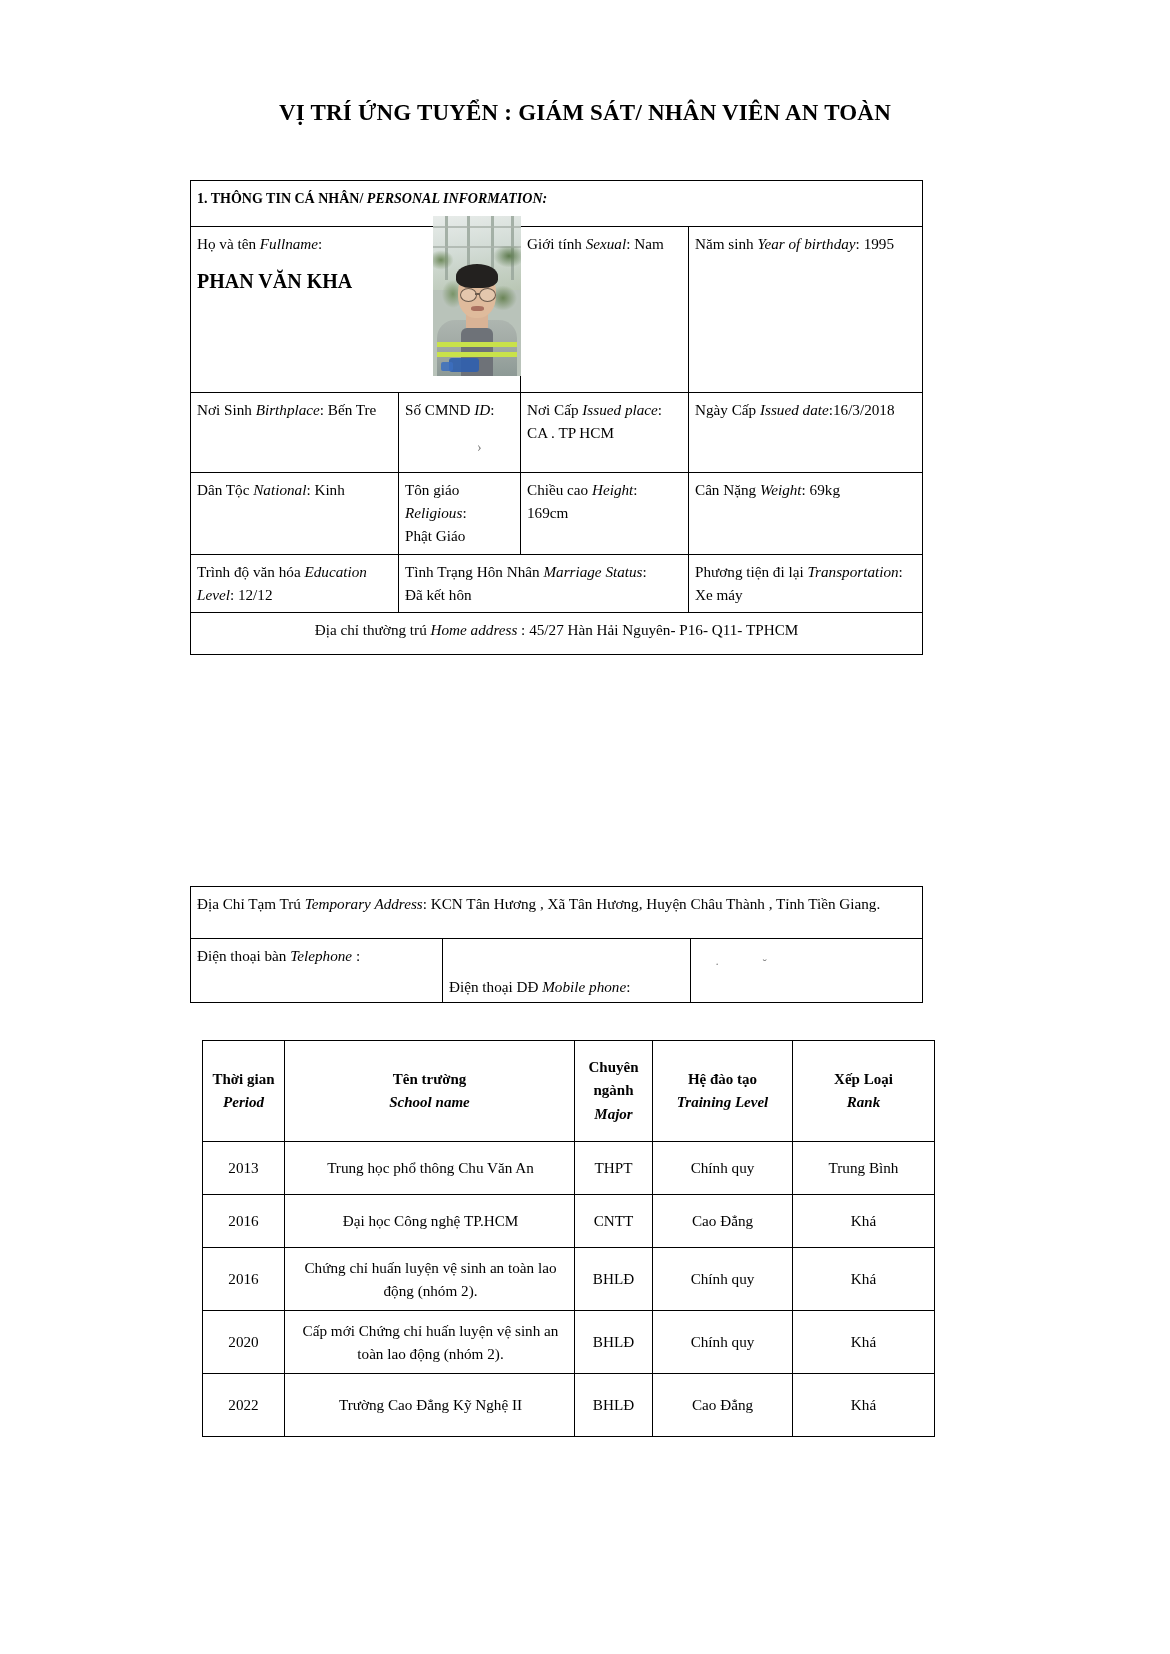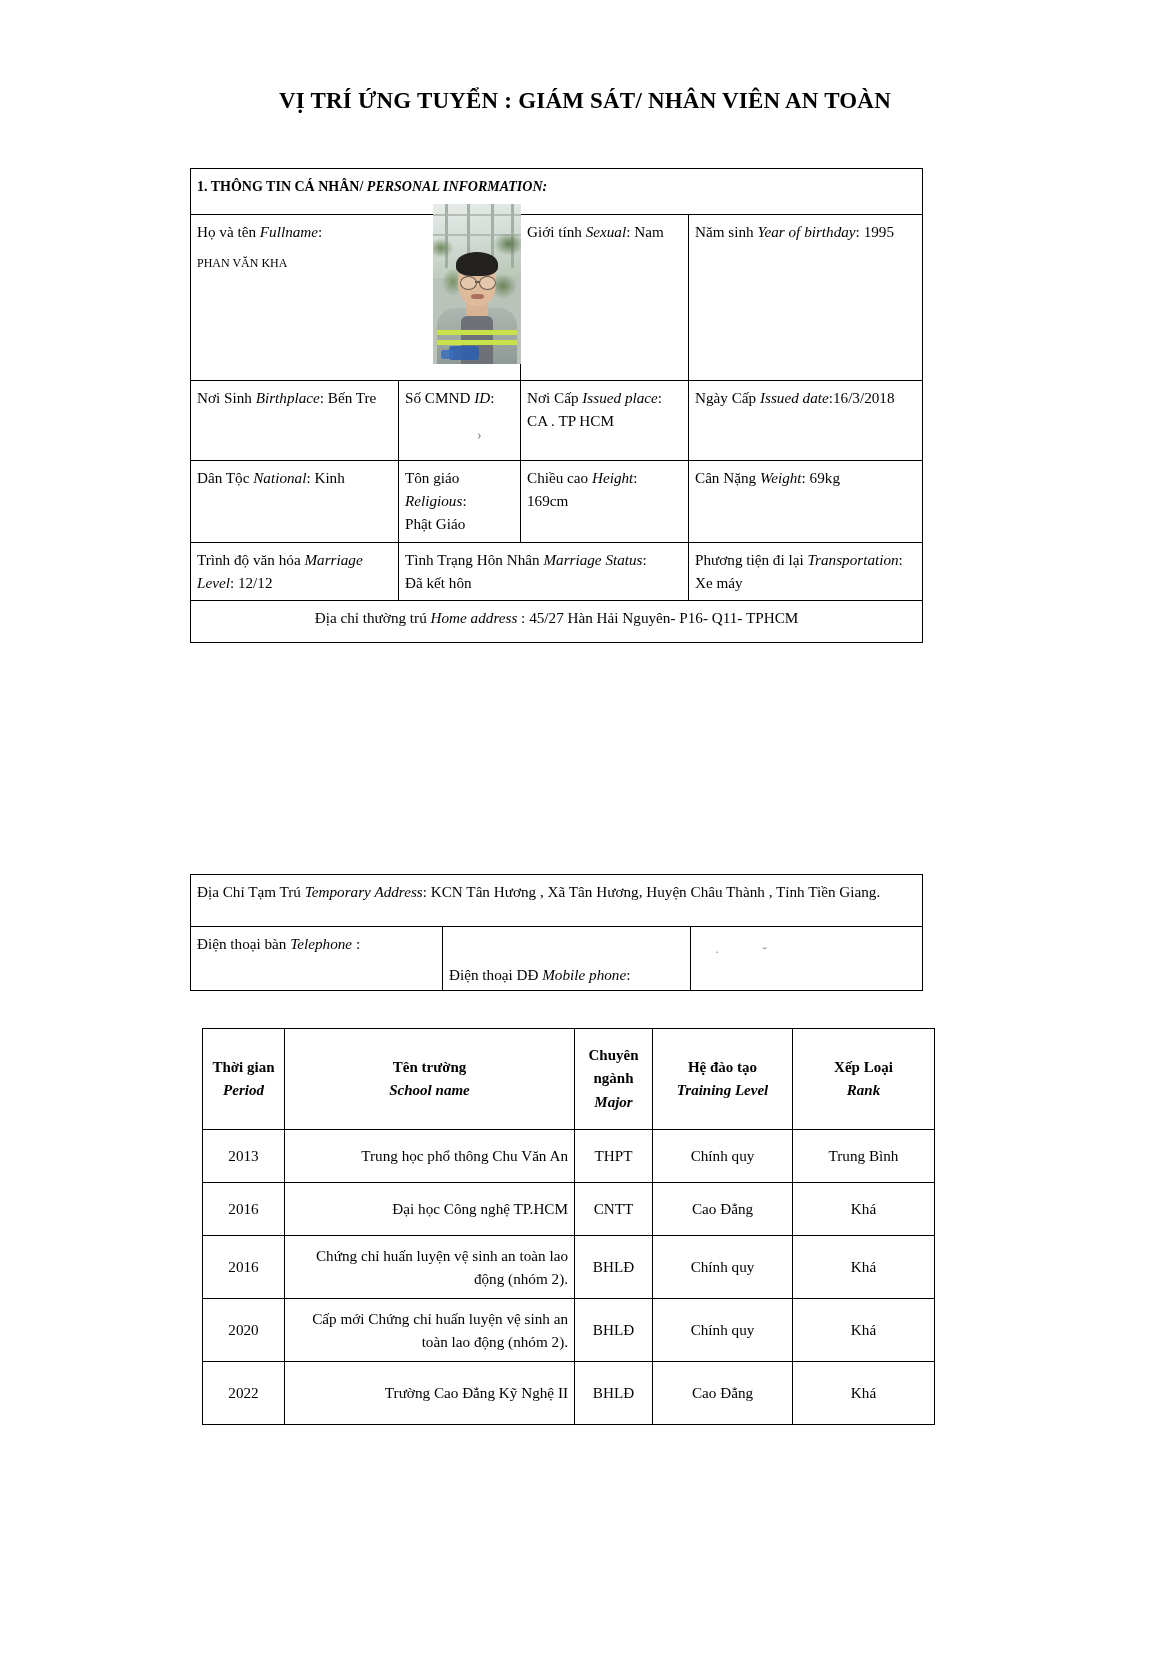--- a/index.html
+++ b/index.html
@@ -14,20 +14,21 @@
     color: #000000;
     position: relative;
     overflow: hidden;
   }
 
   .page {
     position: relative;
     width: 1170px;
     height: 1224px;
     box-sizing: border-box;
+    margin-top: 12px;
   }
 
   
   .doc-title {
     position: absolute;
     left: 0;
     top: 88px;
     width: 1170px;
     text-align: center;
     font-size: 23px;
@@ -67,22 +68,22 @@
   }
   #tbl-personal .sec-head .it { font-weight: bold; }
 
   .r1-name   { height: 166px; }
   .r2        { height: 80px; }
   .r3        { height: 82px; }
   .r4        { height: 58px; }
   .r5        { height: 42px; text-align: center; }
 
   .fullname-big {
-    font-weight: normal;
-    font-size: 12px;
+    font-weight: bold;
+    font-size: 20px;
     margin-top: 11px;
     display: block;
   }
 
   
   .photo-wrap {
     position: absolute;
     left: 433px;
     top: 204px;
     width: 88px;
@@ -205,21 +206,21 @@
     font-weight: bold;
     font-size: 15px;
     text-align: center;
     vertical-align: middle;
     padding: 8px 4px;
     line-height: 1.55;
   }
   #tbl-edu .th-en { font-style: italic; font-weight: bold; display: block; }
   #tbl-edu .th-vi { display: block; }
   #tbl-edu .cell-left {
-    text-align: right;
+    text-align: center;
     vertical-align: middle;
     padding-left: 8px;
   }
   .edu-head-row th { height: 84px; }
   .edu-row td { height: 40px; }
   .edu-row-tall td { height: 50px; }
 </style>
 </head>
 <body>
 
@@ -253,21 +254,21 @@
       </tr>
 
       <tr class="r3">
         <td><span>Dân Tộc </span><span class="it">National</span><span>: Kinh</span></td>
         <td><span>Tôn giáo</span><br><span class="it">Religious</span><span>:</span><br><span>Phật Giáo</span></td>
         <td><span>Chiều cao </span><span class="it">Height</span><span>: 169cm</span></td>
         <td><span>Cân Nặng </span><span class="it">Weight</span><span>: 69kg</span></td>
       </tr>
 
       <tr class="r4">
-        <td><span>Trình độ văn hóa </span><span class="it">Marriage</span><br><span class="it">Level</span><span>: 12/12</span></td>
+        <td><span>Trình độ văn hóa </span><span class="it">Education</span><br><span class="it">Level</span><span>: 12/12</span></td>
         <td colspan="2"><span>Tình Trạng Hôn Nhân </span><span class="it">Marriage Status</span><span>:</span><br><span>Đã kết hôn</span></td>
         <td><span>Phương tiện đi lại </span><span class="it">Transportation</span><span>:</span><br><span>Xe máy</span></td>
       </tr>
 
       <tr class="r5">
         <td colspan="4"><span>Địa chỉ thường trú </span><span class="it">Home address</span><span> : 45/27 Hàn Hải Nguyên- P16- Q11- TPHCM</span></td>
       </tr>
     </tbody>
   </table>
 

